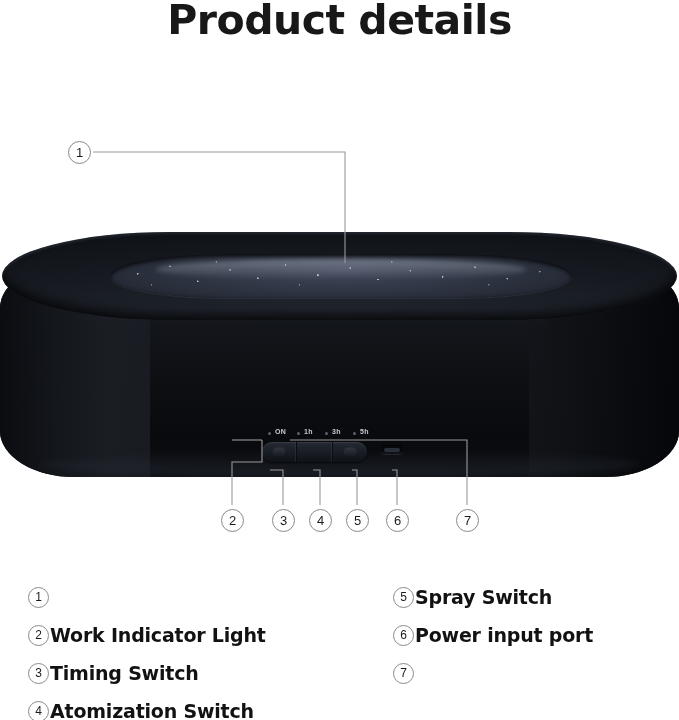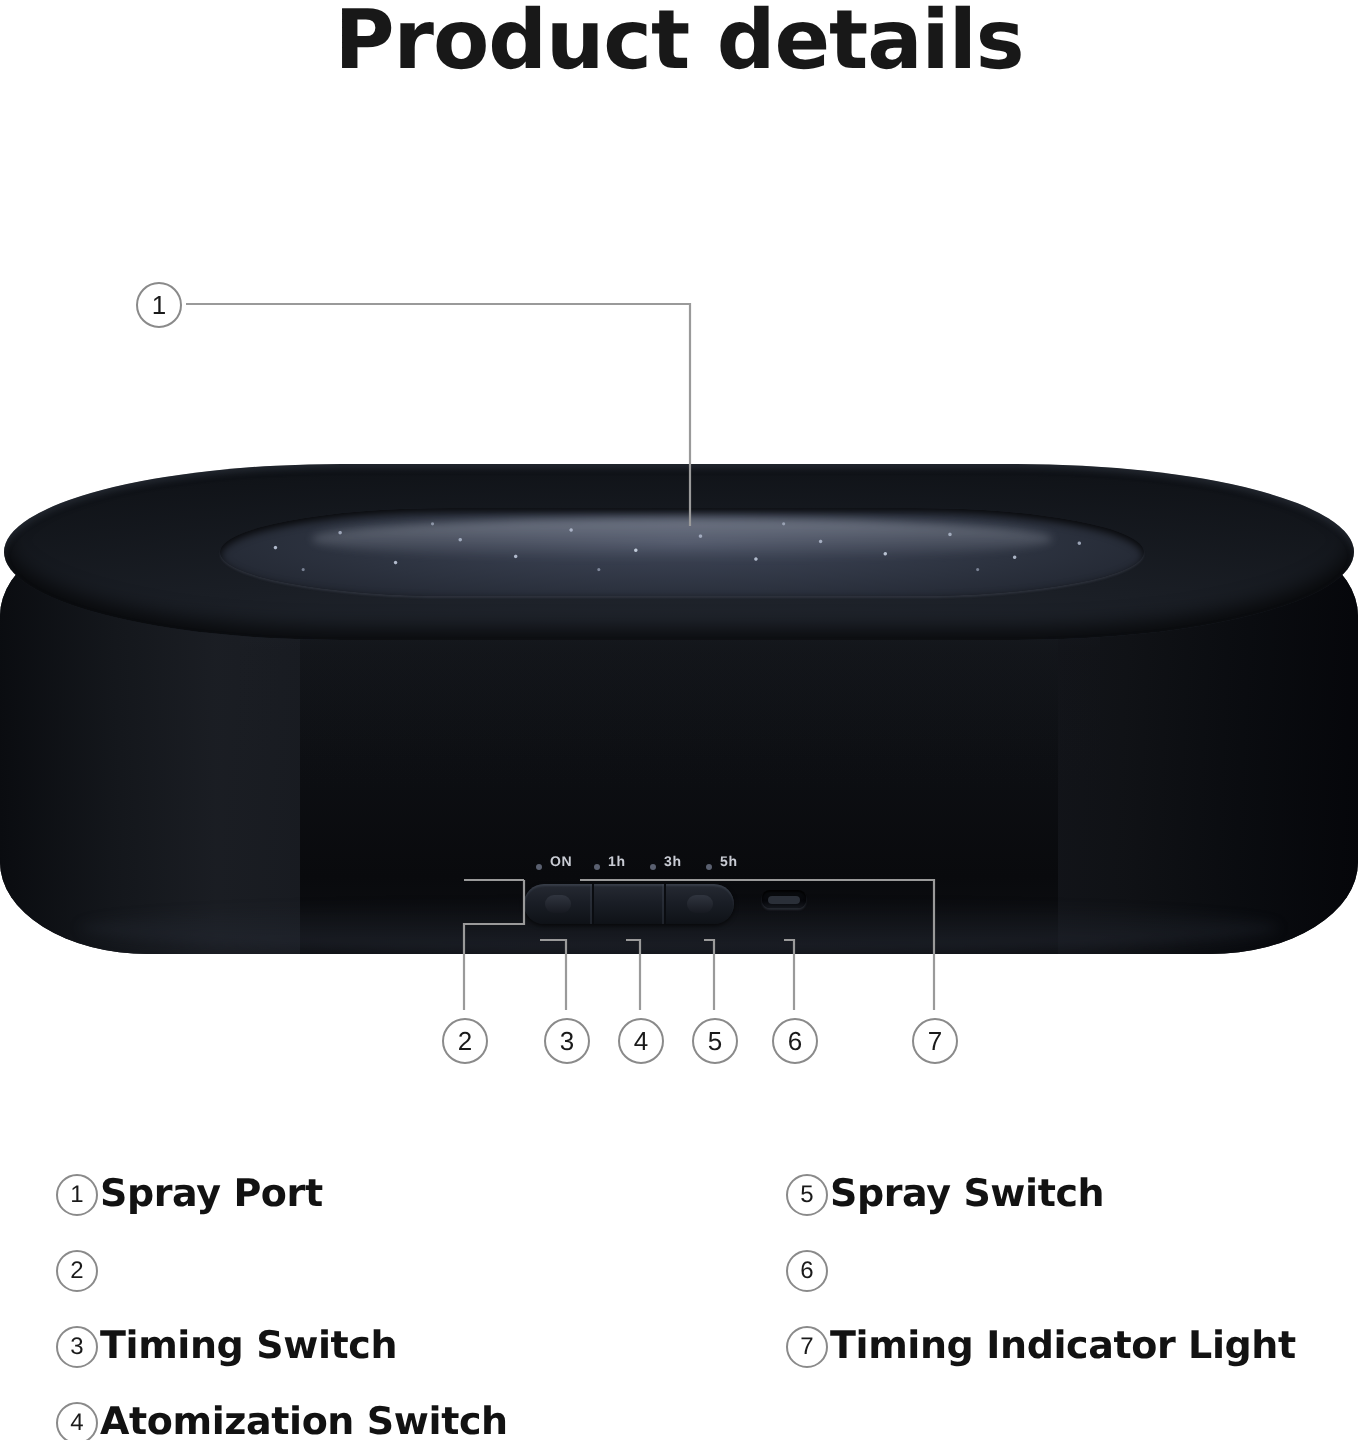--- a/index.html
+++ b/index.html
@@ -239,42 +239,42 @@
       <div class="num-circle" style="left: 309px; top: 509px;">4</div>
       <div class="num-circle" style="left: 346px; top: 509px;">5</div>
       <div class="num-circle" style="left: 386px; top: 509px;">6</div>
       <div class="num-circle" style="left: 456px; top: 509px;">7</div>
     </div>
 
   <div id="legend">
     <div class="legend-col left" id="legend-left">
         <div class="legend-row">
           <span class="legend-circle">1</span>
-          <span class="legend-label">Spray Port</span>
         </div>
         <div class="legend-row">
           <span class="legend-circle">2</span>
+          <span class="legend-label">Work Indicator Light</span>
         </div>
         <div class="legend-row">
           <span class="legend-circle">3</span>
           <span class="legend-label">Timing Switch</span>
         </div>
         <div class="legend-row">
           <span class="legend-circle">4</span>
           <span class="legend-label">Atomization Switch</span>
         </div>
       </div>
     <div class="legend-col right" id="legend-right">
         <div class="legend-row">
           <span class="legend-circle">5</span>
           <span class="legend-label">Spray Switch</span>
         </div>
         <div class="legend-row">
           <span class="legend-circle">6</span>
+          <span class="legend-label">Power input port</span>
         </div>
         <div class="legend-row">
           <span class="legend-circle">7</span>
-          <span class="legend-label">Timing Indicator Light</span>
         </div>
       </div>
   </div>
 
 </div>
 
 </body></html>

